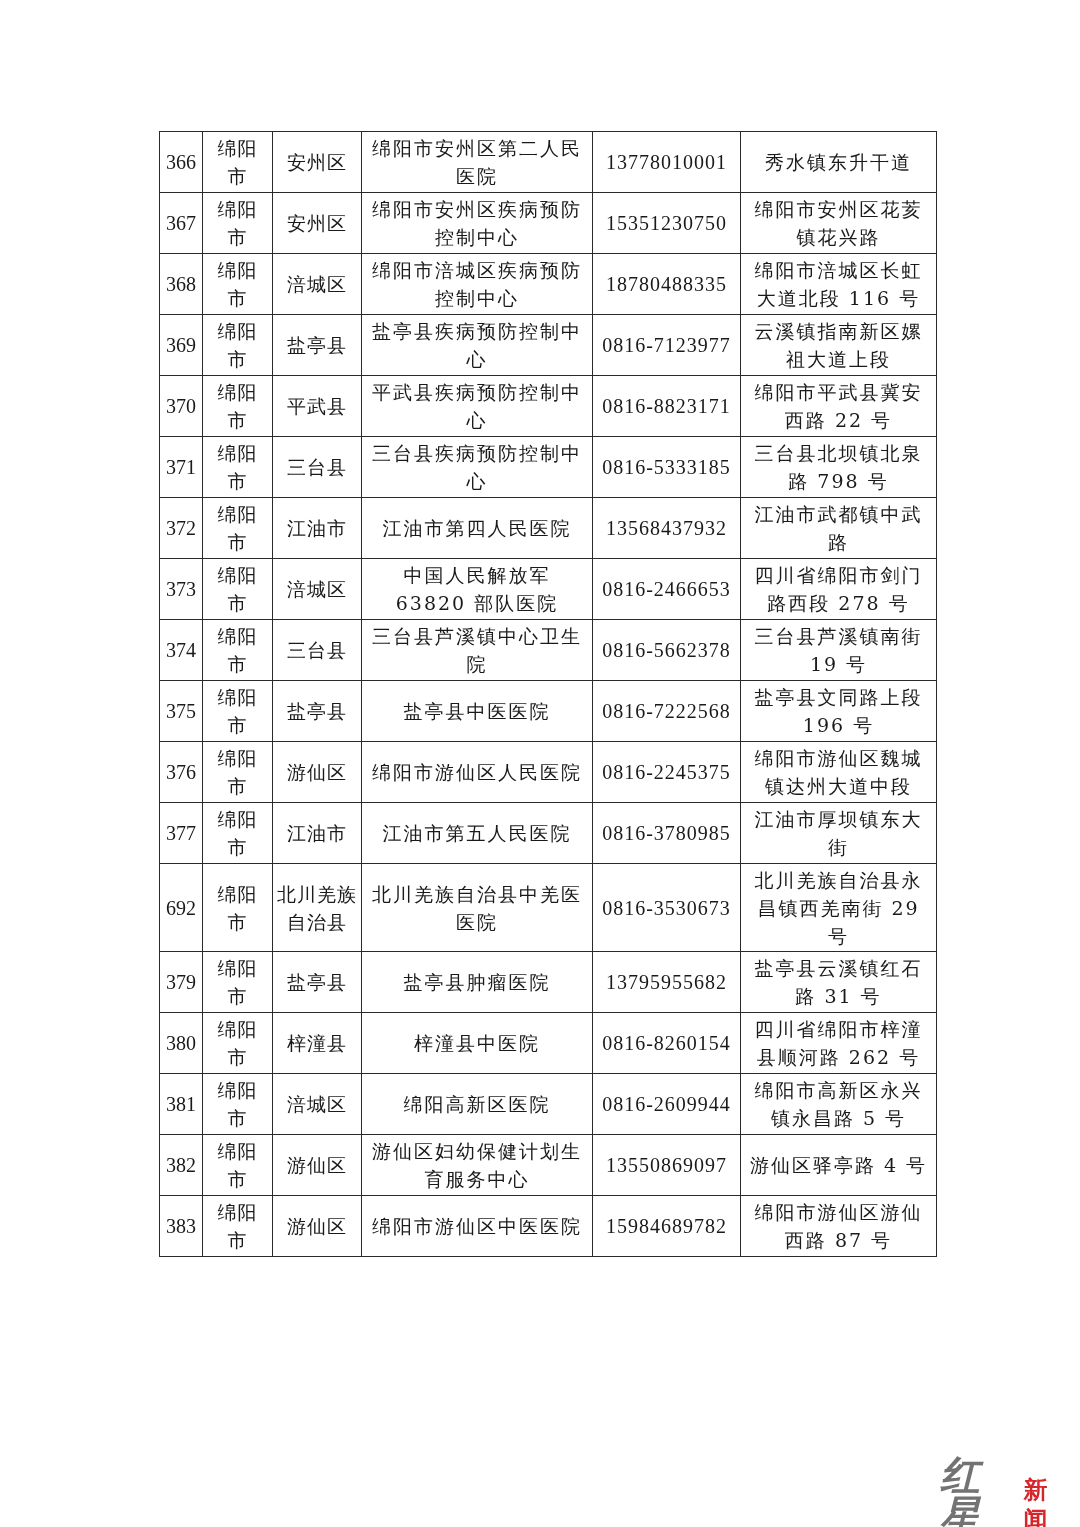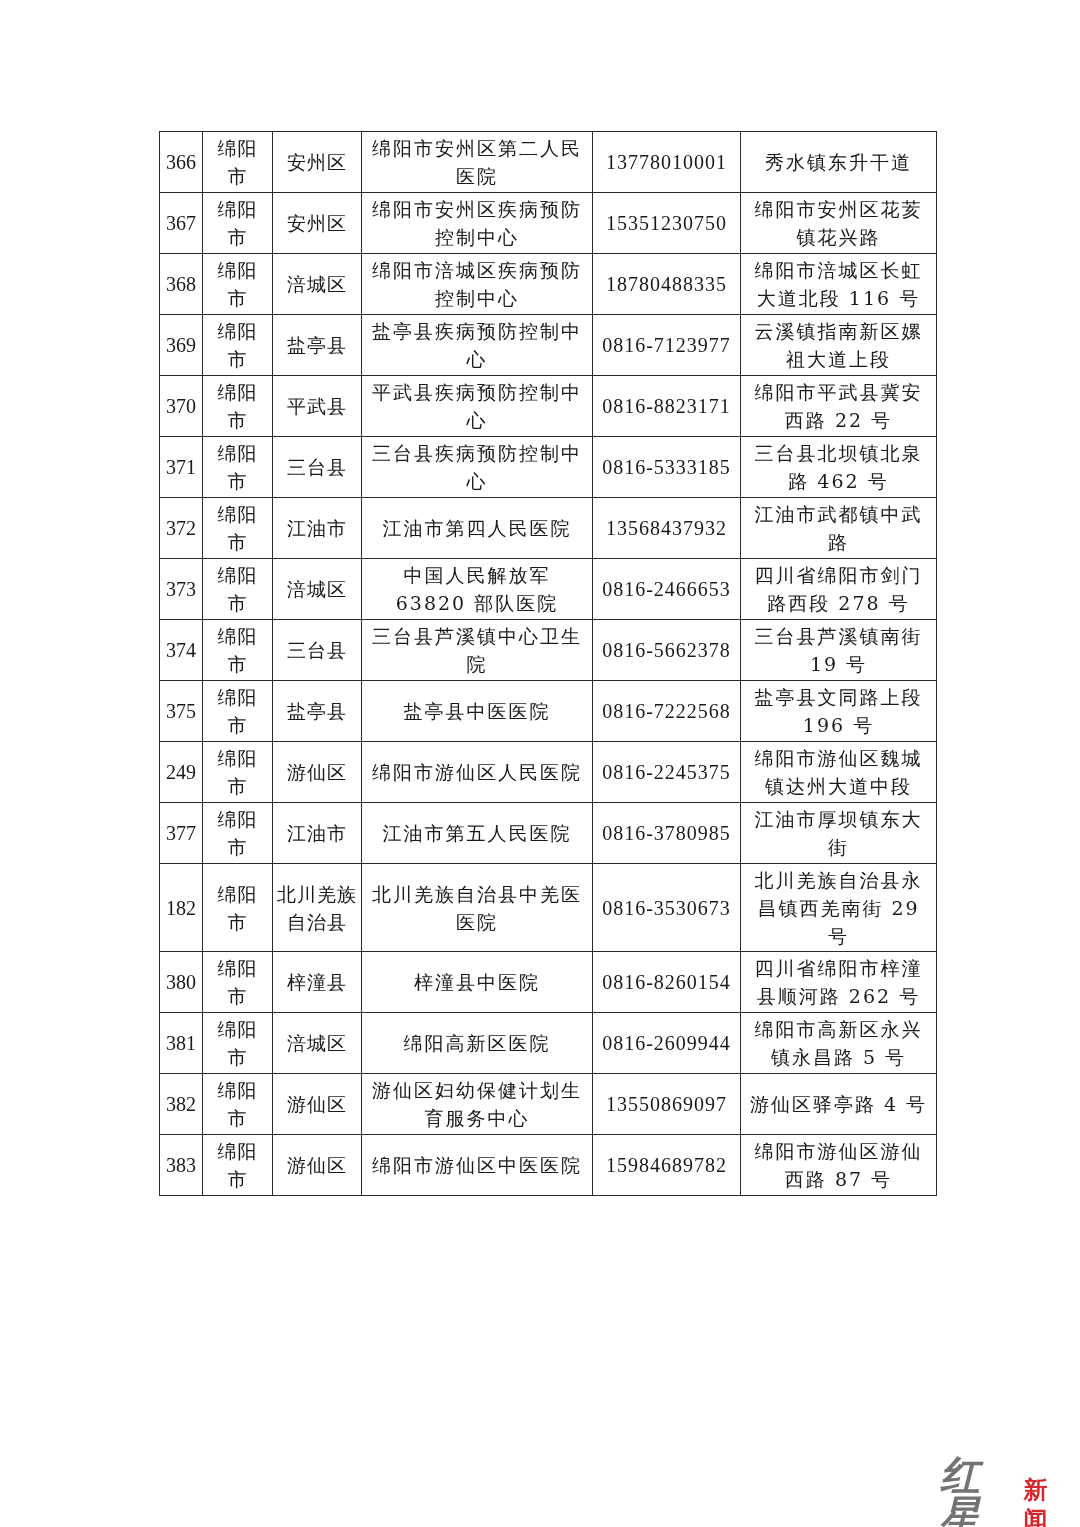--- a/index.html
+++ b/index.html
@@ -69,21 +69,21 @@
         <td class="c-name">平武县疾病预防控制中心</td>
         <td class="c-phone">0816-8823171</td>
         <td class="c-addr">绵阳市平武县冀安西路 22 号</td>
       </tr>
     <tr>
         <td class="c-no">371</td>
         <td class="c-city">绵阳市</td>
         <td class="c-dist">三台县</td>
         <td class="c-name">三台县疾病预防控制中心</td>
         <td class="c-phone">0816-5333185</td>
-        <td class="c-addr">三台县北坝镇北泉路 462 号</td>
+        <td class="c-addr">三台县北坝镇北泉路 798 号</td>
       </tr>
     <tr>
         <td class="c-no">372</td>
         <td class="c-city">绵阳市</td>
         <td class="c-dist">江油市</td>
         <td class="c-name">江油市第四人民医院</td>
         <td class="c-phone">13568437932</td>
         <td class="c-addr">江油市武都镇中武路</td>
       </tr>
     <tr>
@@ -104,42 +104,50 @@
       </tr>
     <tr>
         <td class="c-no">375</td>
         <td class="c-city">绵阳市</td>
         <td class="c-dist">盐亭县</td>
         <td class="c-name">盐亭县中医医院</td>
         <td class="c-phone">0816-7222568</td>
         <td class="c-addr">盐亭县文同路上段 196 号</td>
       </tr>
     <tr>
-        <td class="c-no">249</td>
+        <td class="c-no">376</td>
         <td class="c-city">绵阳市</td>
         <td class="c-dist">游仙区</td>
         <td class="c-name">绵阳市游仙区人民医院</td>
         <td class="c-phone">0816-2245375</td>
         <td class="c-addr">绵阳市游仙区魏城镇达州大道中段</td>
       </tr>
     <tr>
         <td class="c-no">377</td>
         <td class="c-city">绵阳市</td>
         <td class="c-dist">江油市</td>
         <td class="c-name">江油市第五人民医院</td>
         <td class="c-phone">0816-3780985</td>
         <td class="c-addr">江油市厚坝镇东大街</td>
       </tr>
     <tr class="tall">
-        <td class="c-no">182</td>
+        <td class="c-no">692</td>
         <td class="c-city">绵阳市</td>
         <td class="c-dist">北川羌族自治县</td>
         <td class="c-name">北川羌族自治县中羌医医院</td>
         <td class="c-phone">0816-3530673</td>
         <td class="c-addr">北川羌族自治县永昌镇西羌南街 29 号</td>
+      </tr>
+    <tr>
+        <td class="c-no">379</td>
+        <td class="c-city">绵阳市</td>
+        <td class="c-dist">盐亭县</td>
+        <td class="c-name">盐亭县肿瘤医院</td>
+        <td class="c-phone">13795955682</td>
+        <td class="c-addr">盐亭县云溪镇红石路 31 号</td>
       </tr>
     <tr>
         <td class="c-no">380</td>
         <td class="c-city">绵阳市</td>
         <td class="c-dist">梓潼县</td>
         <td class="c-name">梓潼县中医院</td>
         <td class="c-phone">0816-8260154</td>
         <td class="c-addr">四川省绵阳市梓潼县顺河路 262 号</td>
       </tr>
     <tr>

